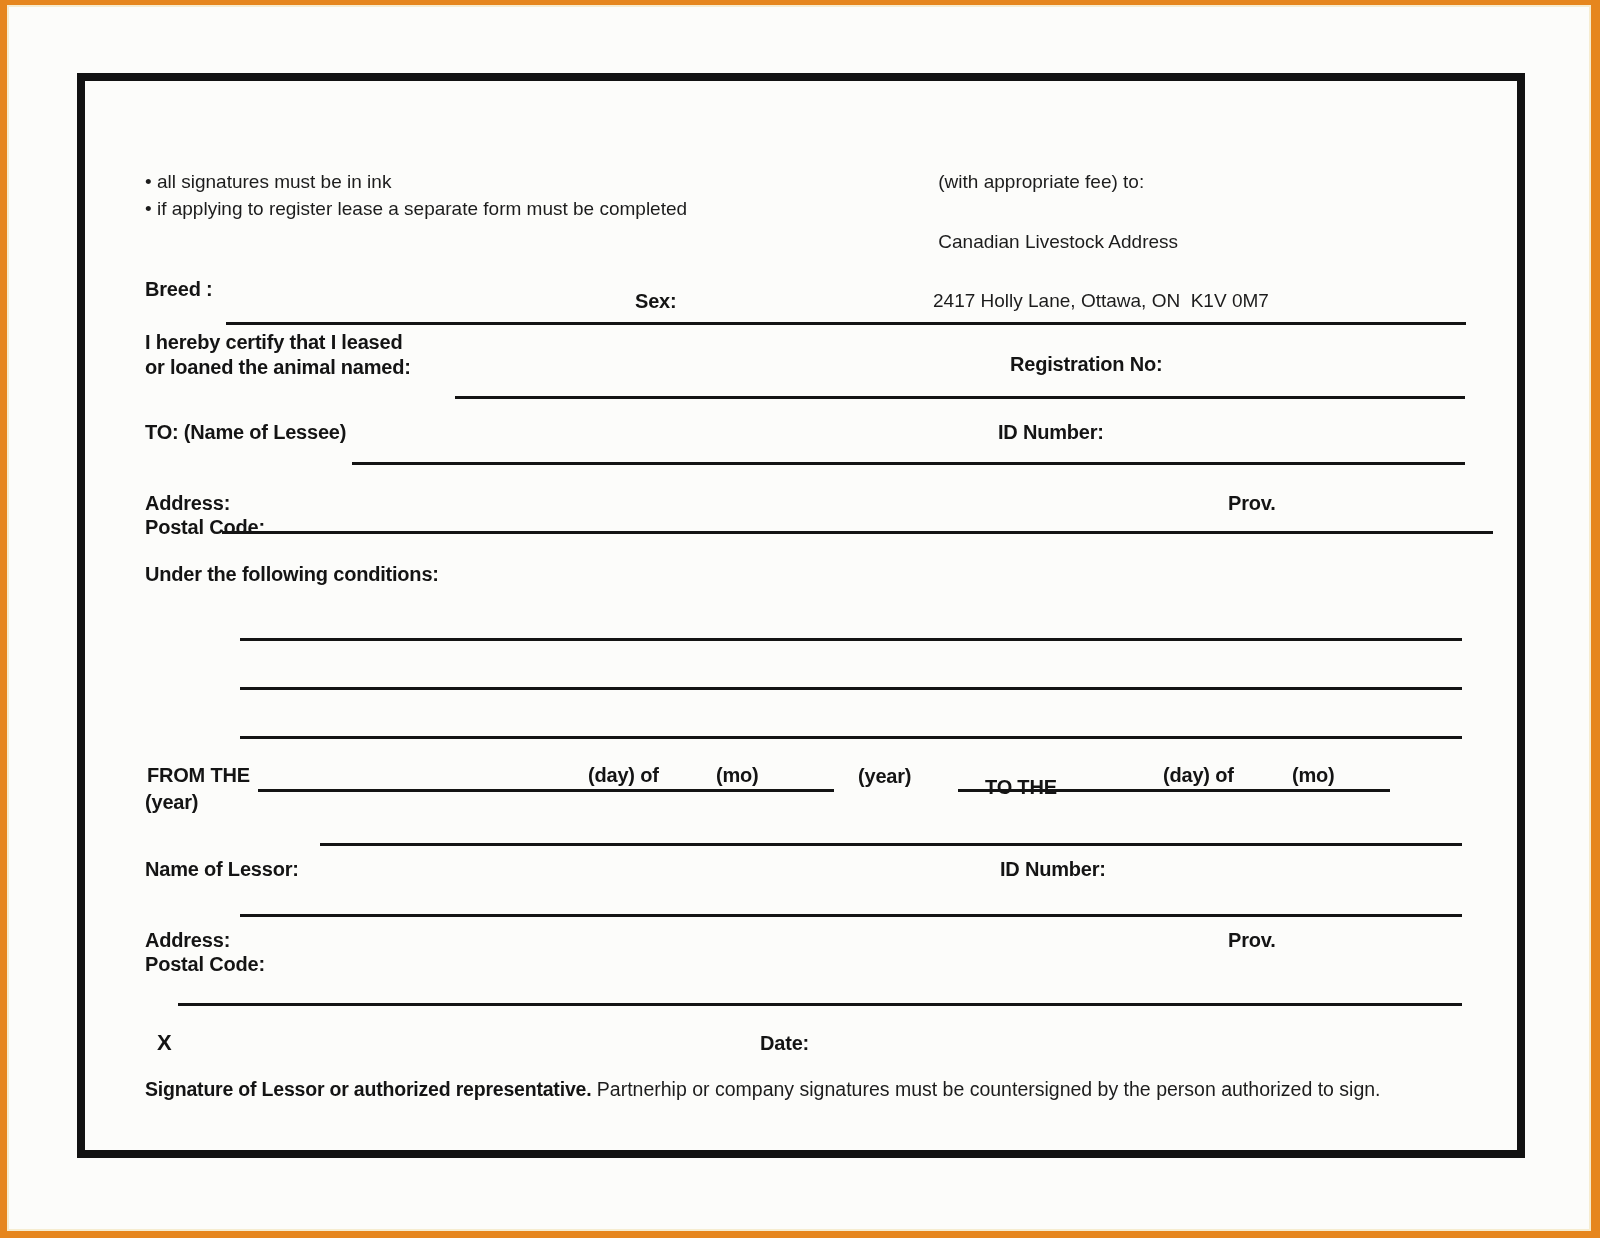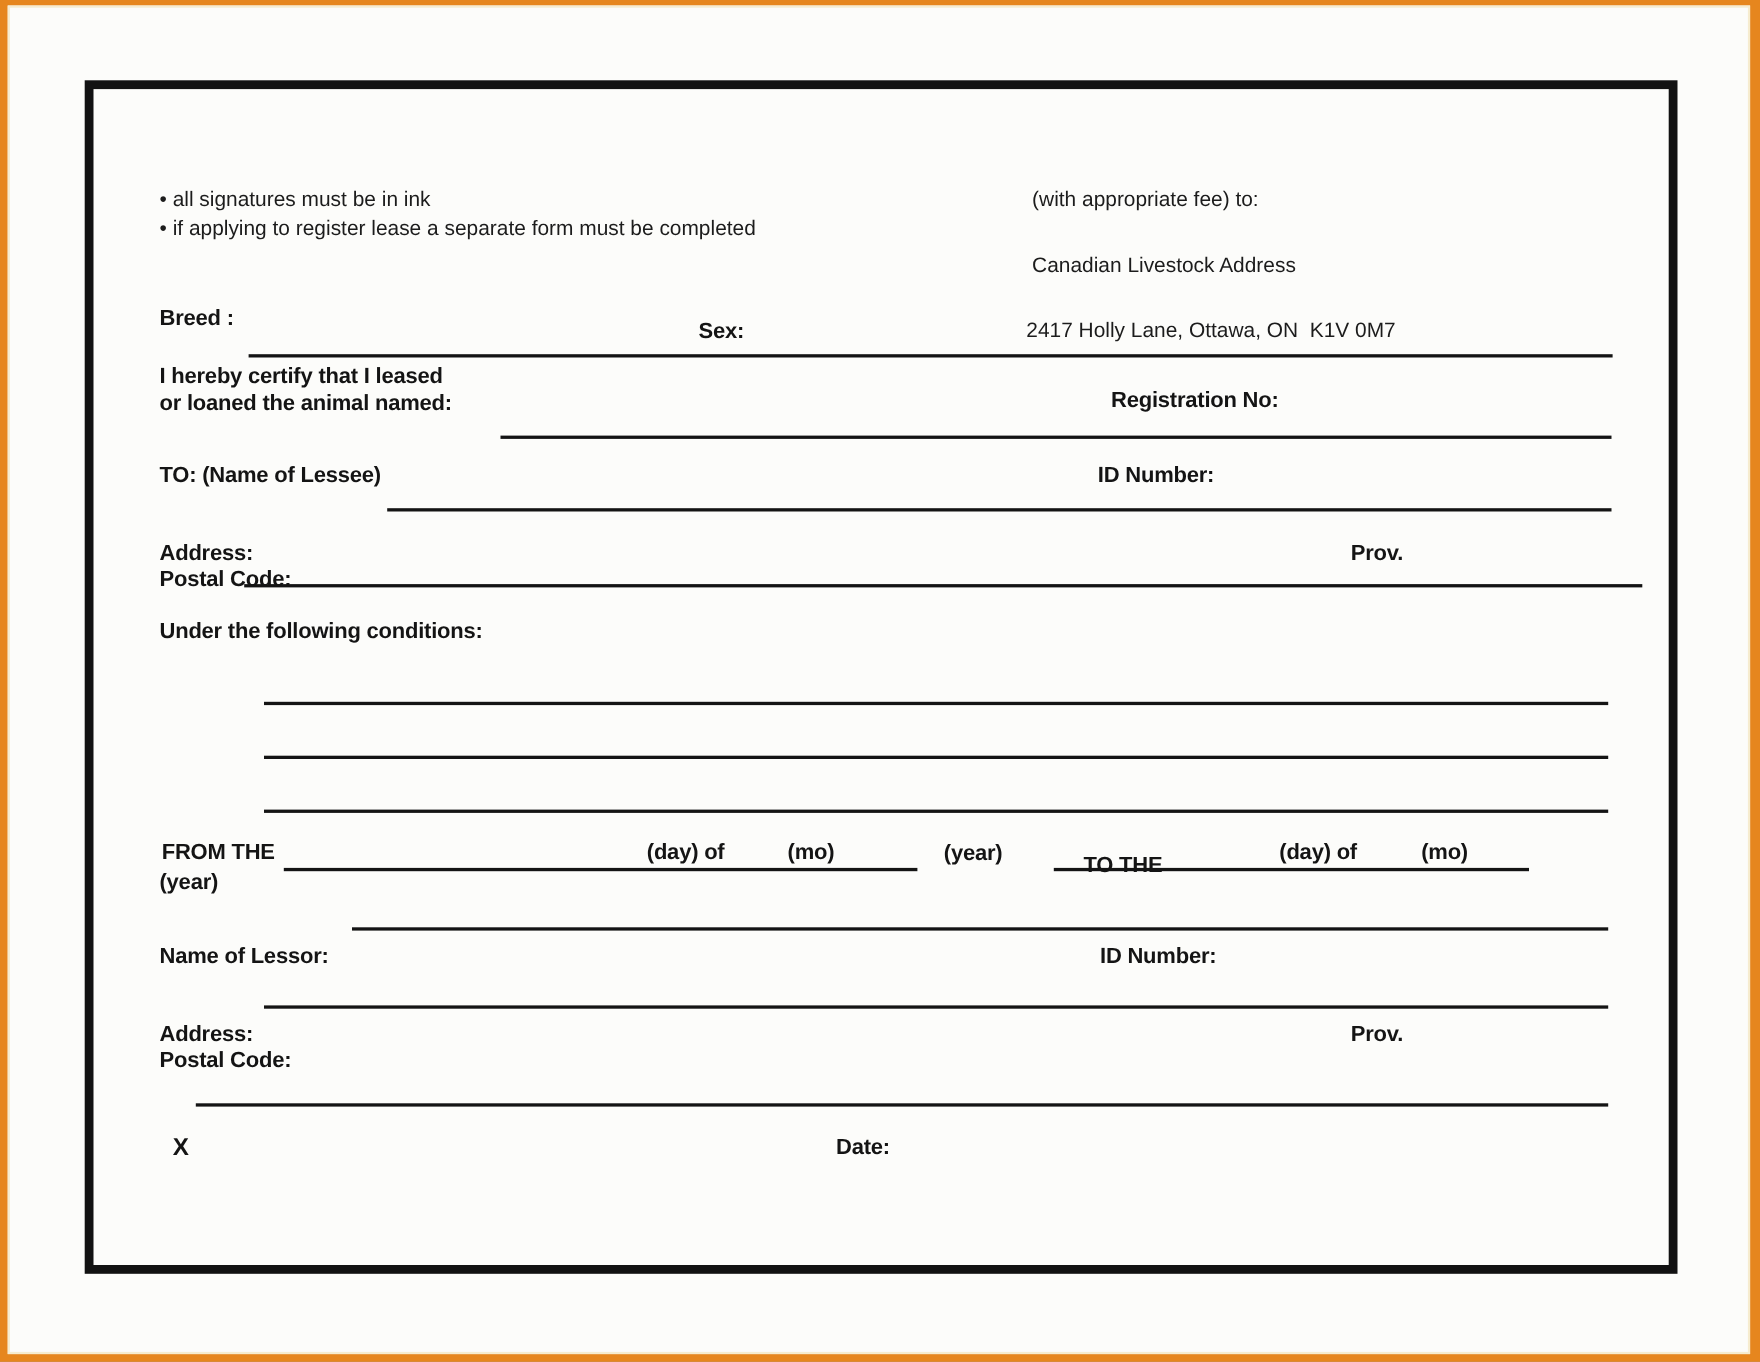--- a/index.html
+++ b/index.html
@@ -78,13 +78,14 @@
 
   <div class="wline" style="left:240px;top:914px;width:1222px;"></div>
   <div class="abs lbl" style="left:145px;top:928px;">Address:</div>
   <div class="abs lbl" style="left:1228px;top:928px;">Prov.</div>
   <div class="abs lbl" style="left:145px;top:952px;">Postal Code:</div>
   <div class="wline" style="left:178px;top:1003px;width:1284px;"></div>
 
   <div class="abs xmark" style="left:157px;top:1030px;">X</div>
   <div class="abs lbl" style="left:760px;top:1031px;">Date:</div>
 
+  <div class="abs txt" style="left:145px;top:1077px;width:1330px;"><span class="lbl" style="font-size:19.5px;">Signature of Lessor or authorized representative.</span><span> Partnerhip or company signatures must be countersigned by the person authorized to sign.</span></div>
 </div>
 
 </body></html>

